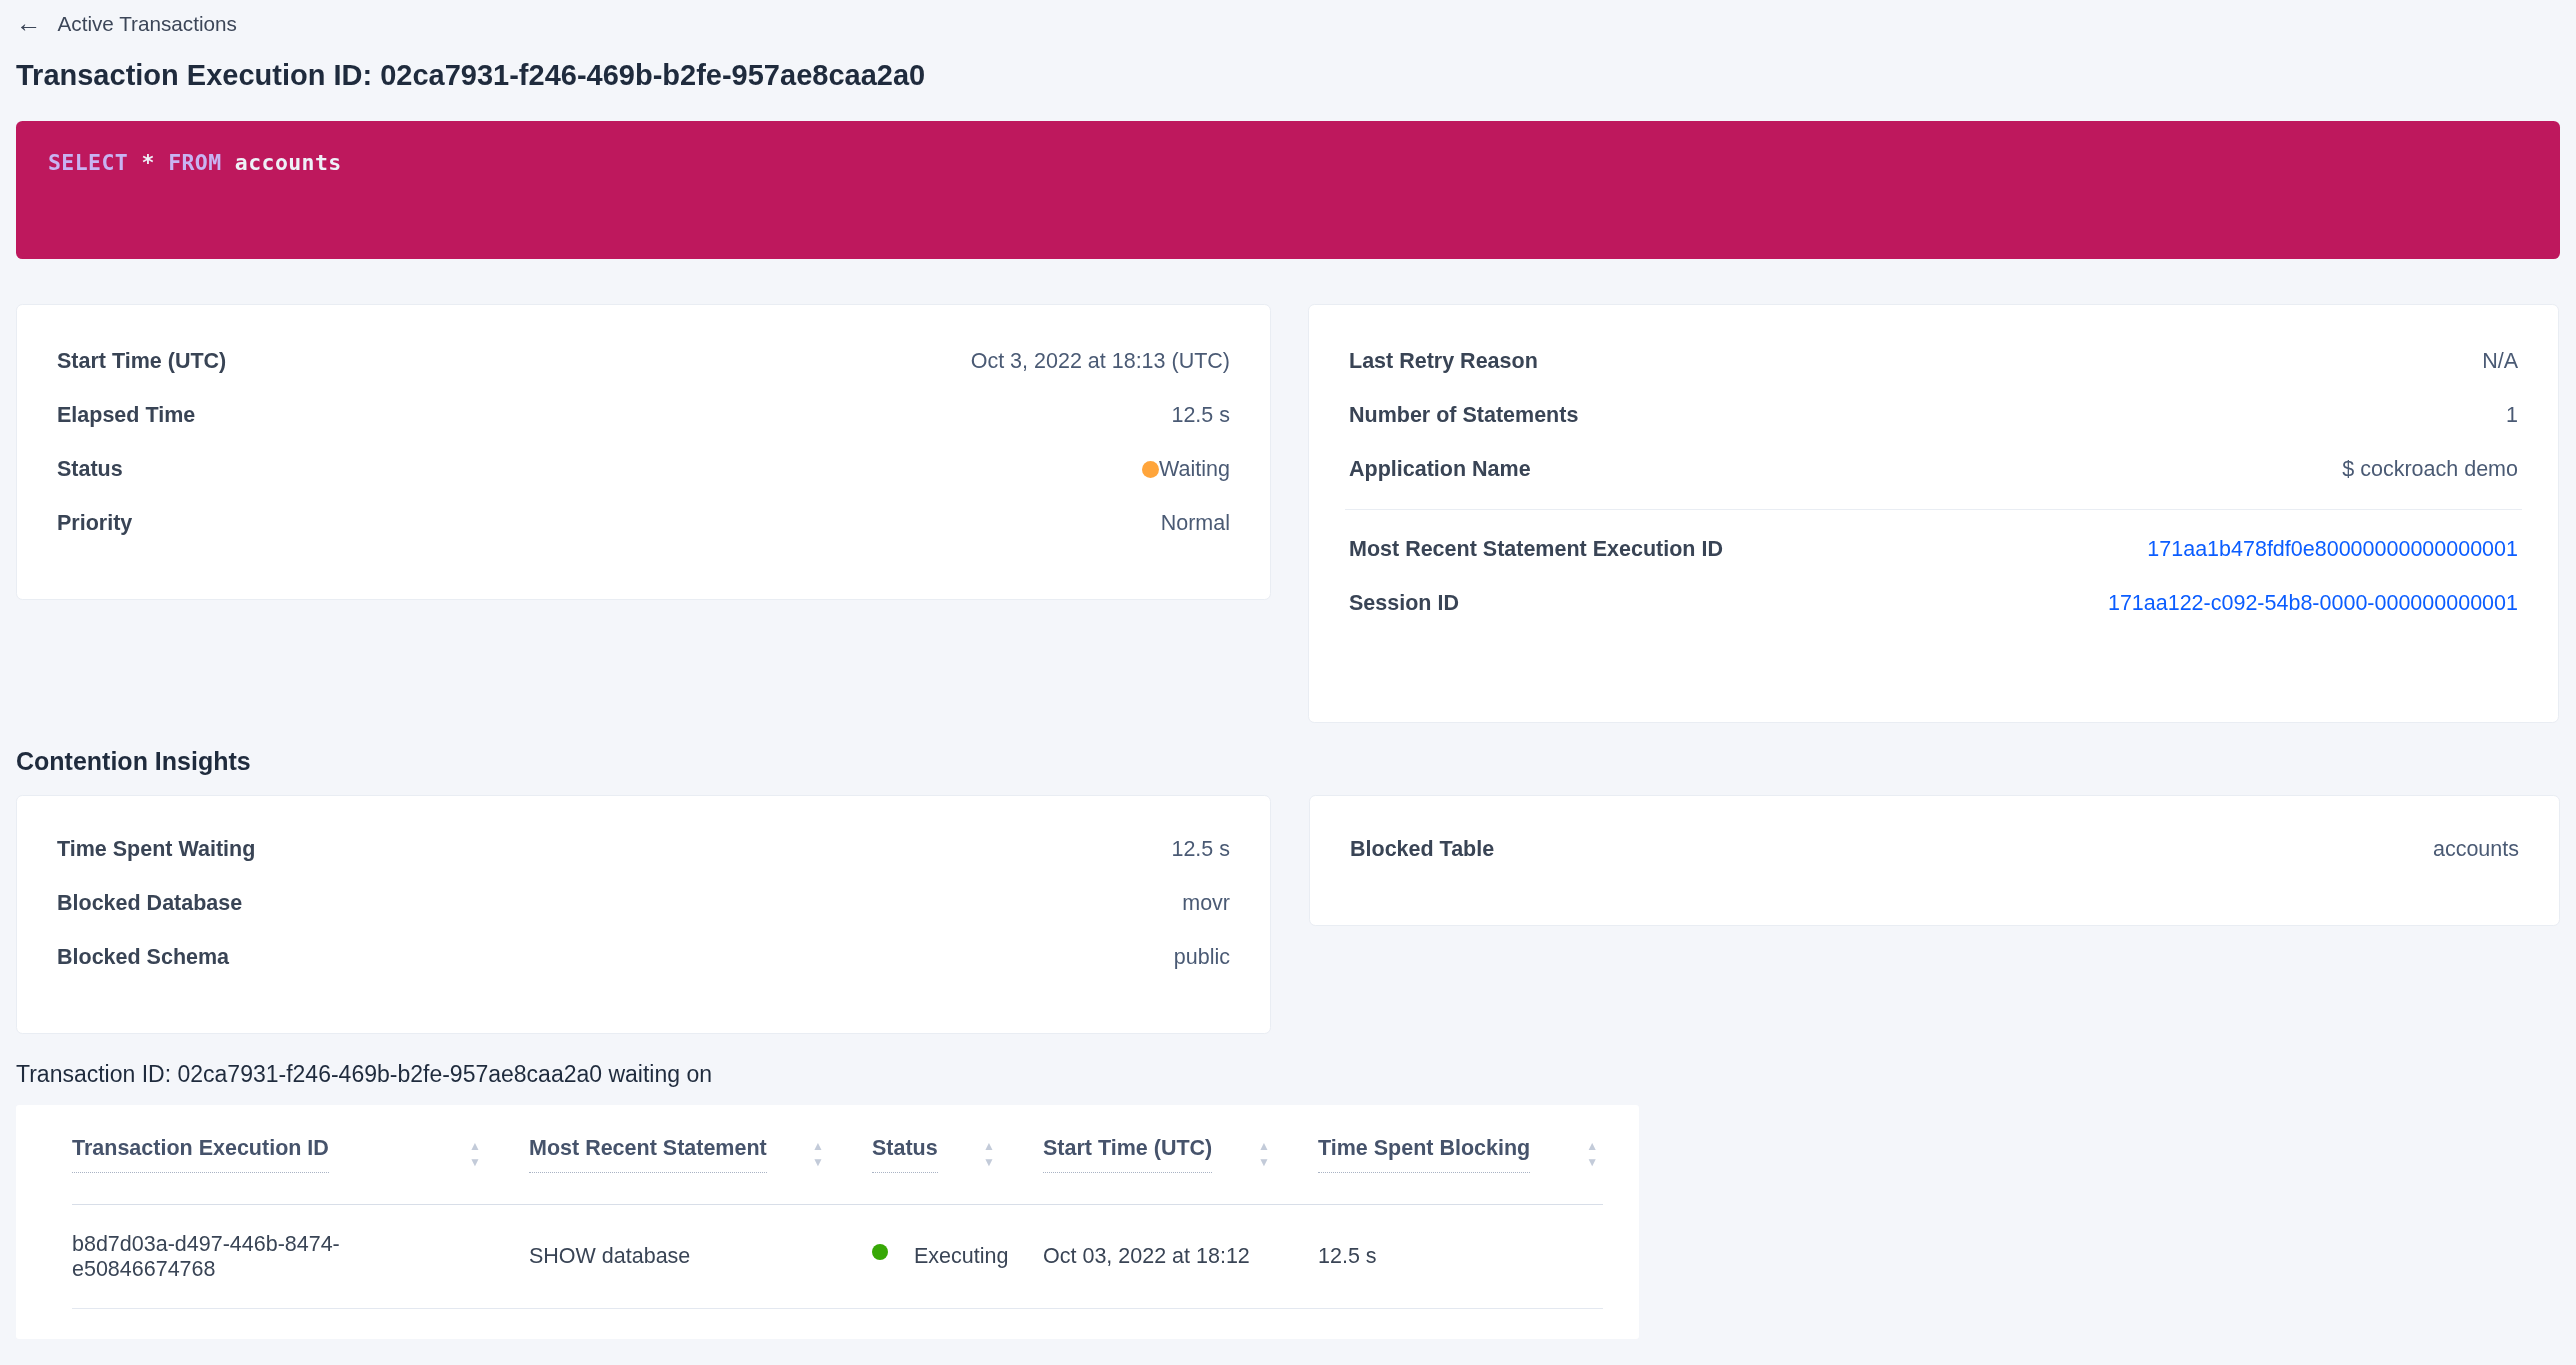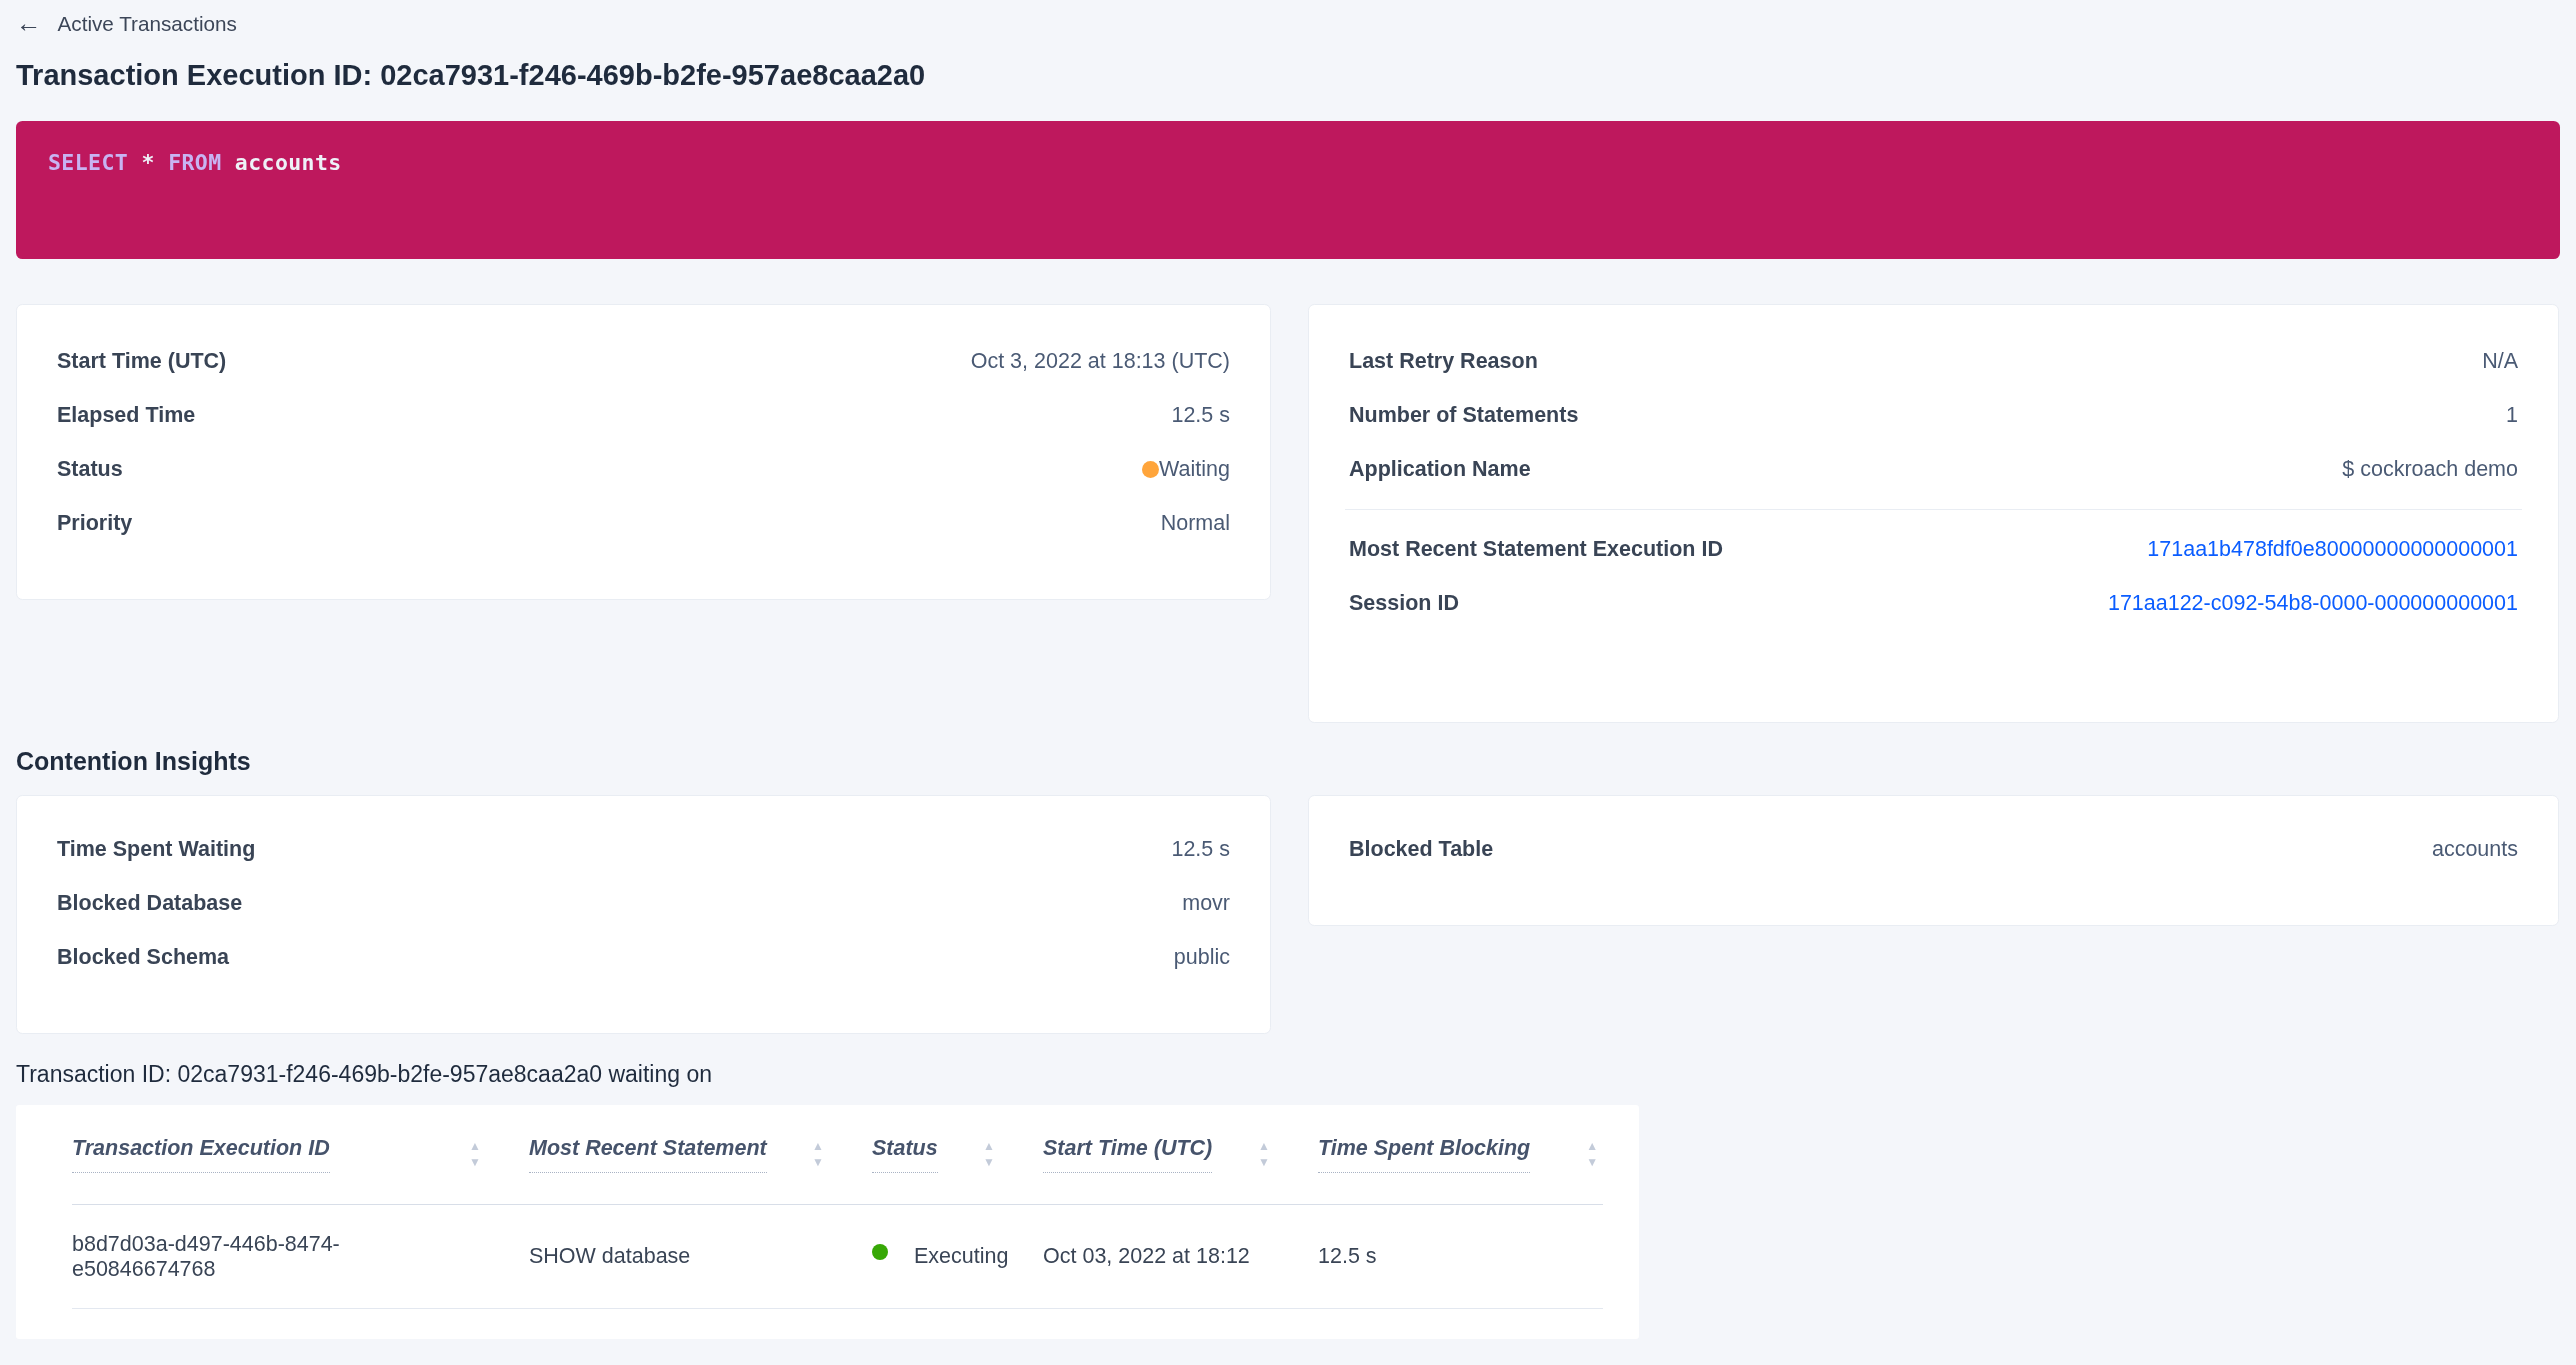--- a/index.html
+++ b/index.html
@@ -17,21 +17,21 @@
   .page-title{margin-top:22px;font-size:29px;font-weight:700;color:#1f2b3d;}
   
   .sql-box{margin-top:29px;height:138px;background:#be185d;border-radius:6.4px;
     padding:29px 32px;box-sizing:border-box;}
   .sql-line{font-family:"DejaVu Sans Mono","Liberation Mono",monospace;
     font-size:21.5px;font-weight:600;white-space:pre;letter-spacing:0.4px;}
   .tok-kw{color:#c8b3f2;}
   .tok-pl{color:#eef1f8;}
   
   .cards-row{display:flex;gap:37px;margin-top:45px;align-items:flex-start;}
-  .cards-row.contention{margin-top:19px;}
+  .cards-row.contention{margin-top:19px;justify-content:space-between;}
   .card{background:#ffffff;border:0.8px solid #e9edf3;border-radius:6.4px;box-sizing:border-box;}
   .card-summary{width:1255px;height:296px;padding-top:30px;}
   .card-details{width:1251px;height:419px;padding-top:30px;}
   .card-contention-left{width:1255px;height:239px;padding-top:27px;}
   .card-contention-right{width:1251px;height:131px;padding-top:27px;}
   .prop-row{height:54px;display:flex;align-items:center;justify-content:space-between;padding:0 40px;}
   .prop-label{font-size:21.5px;font-weight:700;color:#394455;}
   .prop-value{font-size:21.5px;color:#4a5a74;}
   .status-value{display:flex;align-items:center;gap:0;}
   .dot{width:17.5px;height:17.5px;border-radius:50%;flex:0 0 auto;}
@@ -41,21 +41,21 @@
   .card-divider{height:0.8px;background:#e9edf3;margin:12.7px 36px;}
   .link{color:#0b5dff;cursor:pointer;text-decoration:none;}
   
   .section-heading{margin-top:24px;font-size:25px;font-weight:700;color:#1f2b3d;}
   .waiting-heading{margin-top:27px;font-size:23px;font-weight:400;color:#1f2b3d;}
   
   .table-card{margin-top:17.5px;width:1623px;height:234px;background:#ffffff;
     border-radius:3.2px;padding:0 36px 0 56px;box-sizing:border-box;}
   .thead{display:flex;align-items:center;height:99px;border-bottom:1.6px solid #d8dee8;}
   .th{display:flex;align-items:center;justify-content:space-between;
-    padding-right:48px;box-sizing:border-box;cursor:pointer;font-style:italic;}
+    padding-right:48px;box-sizing:border-box;cursor:pointer;}
   .th:last-child{padding-right:4.8px;}
   .th-label{font-size:21.5px;font-weight:700;color:#46536b;
     border-bottom:1.6px dotted #a9b3c4;padding-bottom:10.3px;}
   .sort-icons{display:flex;flex-direction:column;align-items:center;gap:4px;
     color:#c3cbd9;font-size:12px;line-height:1;user-select:none;}
   .c1{width:457px;}.c2{width:343px;}.c3{width:171px;}.c4{width:275px;}.c5{flex:1;gap:35px;}
   .trow{display:flex;align-items:center;height:103px;border-bottom:1.6px solid #e3e8f0;}
   .td{box-sizing:border-box;padding-right:48px;font-size:21.5px;color:#394455;}
   .td-status{display:flex;align-items:flex-start;gap:26px;}
 </style>

